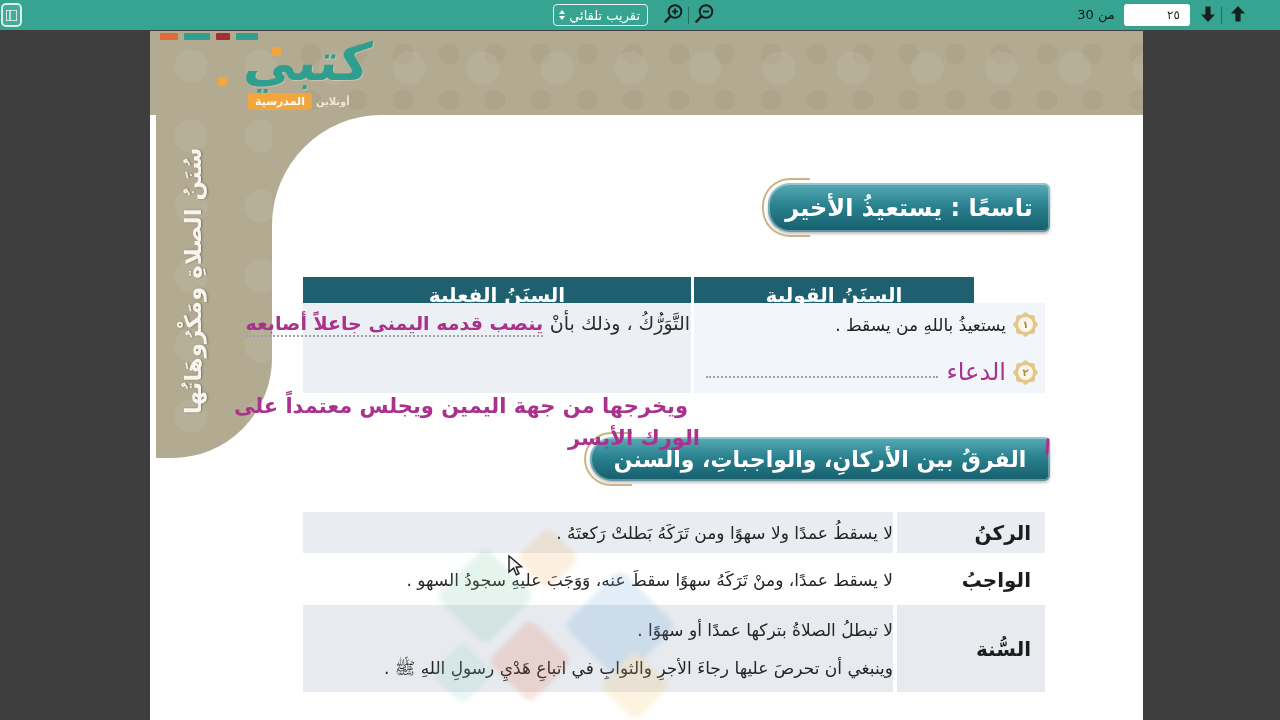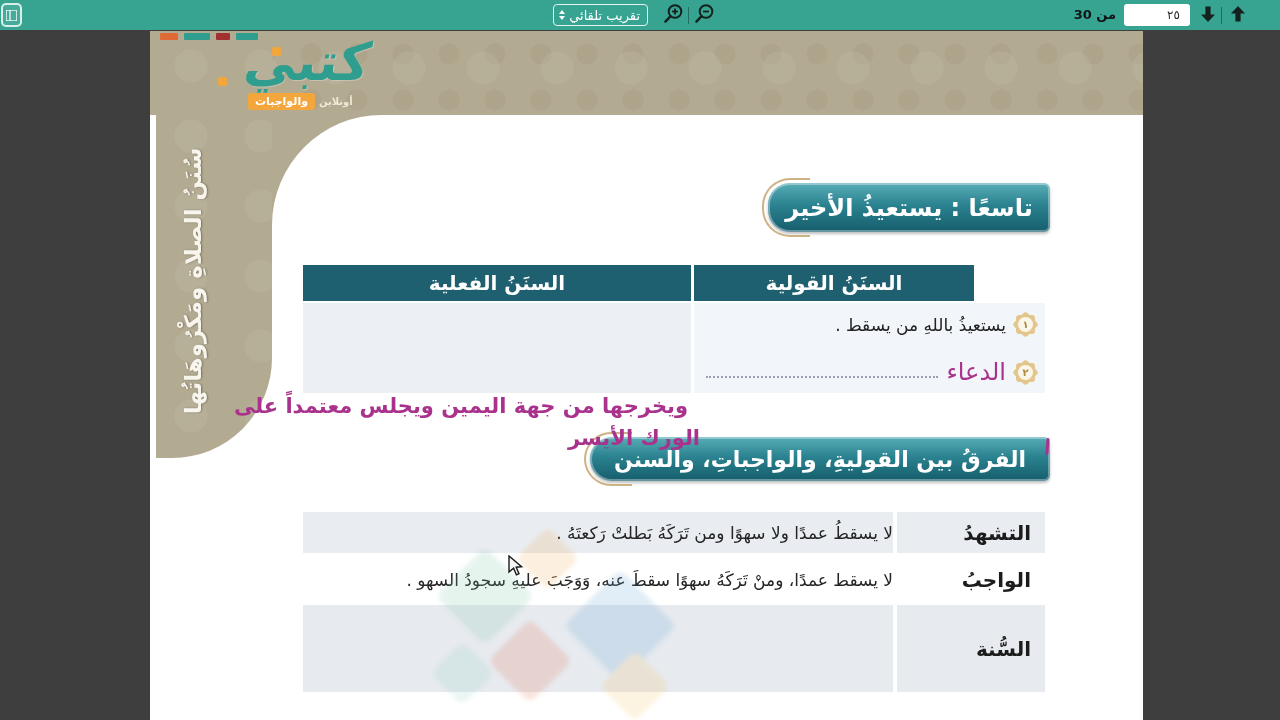--- a/index.html
+++ b/index.html
@@ -20,21 +20,21 @@
   .spinner { display:flex; flex-direction:column; gap:2px; align-items:center; }
   .spinner i { width:0; height:0; border-left:3.5px solid transparent; border-right:3.5px solid transparent; }
   .spinner .up { border-bottom:4px solid #fff; }
   .spinner .dn { border-top:4px solid #fff; }
   .zoom-in  { left:660px; top:2px; width:27px; height:27px; }
   .zoom-out { left:691px; top:2px; width:27px; height:27px; }
   .tb-sep   { position:absolute; width:1px; background:rgba(10,40,35,.45); }
   .sep-zoom { left:688px; top:7px; height:17px; }
   .sep-nav  { left:1221px; top:7px; height:17px; }
   .page-count { position:absolute; left:1076px; top:7px; width:40px; direction:rtl;
-                color:#101417; font-size:13px; font-weight:bold; text-align:center; white-space:nowrap; }
+                color:#101417; font-size:13px; font-weight:normal; text-align:center; white-space:nowrap; }
   .page-input { position:absolute; left:1124px; top:4px; width:66px; height:22px;
                 border:none; border-radius:3px; background:#ffffff; color:#2a2a2a;
                 font-size:12px; text-align:right; padding:0 10px; direction:rtl;
                 font-family:"DejaVu Sans", sans-serif; }
   .page-down { left:1196px; top:4px; width:24px; height:23px; }
   .page-up   { left:1226px; top:4px; width:24px; height:23px; }
 
   
   .page { position:absolute; left:150px; top:31px; width:993px; height:689px;
           background:#ffffff; overflow:hidden; z-index:10; }
@@ -78,21 +78,21 @@
             display:flex; align-items:center; justify-content:center;
             color:#ffffff; font-weight:bold; direction:rtl; }
   .banner::before { content:""; position:absolute; left:-6px; top:-5px; bottom:-5px; width:46px;
                     border:2px solid #cdb286; border-right:none;
                     border-radius:28px 0 0 28px; pointer-events:none; }
   .banner-1 { left:618px; top:152px; width:282px; height:49px; font-size:24px; }
   .banner-2 { left:440px; top:406px; width:460px; font-size:22px; }
 
   
   .t1-header { position:absolute; left:153px; top:234px; width:742px; height:36px; }
-  .t1-header .cell { position:absolute; top:0; height:36px; background:#1e6070;
+  .t1-header .cell { position:absolute; top:12px; height:36px; background:#1e6070;
                      color:#ffffff; font-weight:bold; font-size:20px;
                      display:flex; align-items:center; justify-content:center; direction:rtl; }
   .t1-h-left  { left:0; width:388px; }
   .t1-h-right { left:391px; width:280px; }
   .t1-body-left  { position:absolute; left:153px; top:272px; width:388px; height:90px; background:#ecf0f5; }
   .t1-body-right { position:absolute; left:544px; top:272px; width:351px; height:90px; background:#f2f5f9; }
 
   .sunnah-item { position:absolute; direction:rtl; display:flex; align-items:center;
                  gap:9px; color:#222; font-size:17px; }
   .item-1 { left:556px; top:283px; width:330px; }
@@ -219,21 +219,21 @@
     <div class="logo-accents">
       <i style="width:18px;background:#e06a35"></i>
       <i style="width:26px;background:#2f9e8e"></i>
       <i style="width:14px;background:#a33030"></i>
       <i style="width:22px;background:#2f9e8e"></i>
     </div>
     <div class="logo-title">كتبي</div>
     <span class="logo-dot" style="left:116px; top:14px;"></span>
     <span class="logo-dot" style="left:62px; top:44px;"></span>
     <div class="logo-sub">
-      <span class="logo-chip">والواجبات</span>
+      <span class="logo-chip">المدرسية</span>
       <span class="logo-word">أونلاين</span>
     </div>
   </div>
 
   <div class="side-title">سُنَنُ الصلاةِ ومَكْرُوهَاتُها</div>
 
   <div class="banner banner-1">تاسعًا : يستعيذُ الأخير</div>
 
   <div class="t1-header">
     <div class="cell t1-h-left">السنَنُ الفعلية</div>
@@ -249,55 +249,63 @@
     <span>يستعيذُ باللهِ من يسقط .</span>
   </div>
   <div class="sunnah-item item-2">
     <span class="badge">
         <span>٢</span>
       </span>
     <span class="pink">الدعاء</span>
     <span class="dots-fill"></span>
   </div>
 
+  <div class="hw hw-1">
+    <span class="black">التَّوَرُّكُ ، وذلك بأنْ</span>
+    <span class="dotted">ينصب قدمه اليمنى جاعلاً أصابعه</span>
+  </div>
   <div class="hw hw-3">ويخرجها من جهة اليمين ويجلس معتمداً على</div>
   <div class="hw hw-4">الورك الأيسر</div>
   <div class="stray-mark"></div>
 
-  <div class="banner banner-2">الفرقُ بين القوليةِ، والواجباتِ، والسنن</div>
+  <div class="banner banner-2">الفرقُ بين الأركانِ، والواجباتِ، والسنن</div>
 
   <div class="watermark">
     <i style="left:20px;  top:30px;  width:70px; height:70px; background:#7cc5a5"></i>
     <i style="left:95px;  top:5px;   width:45px; height:45px; background:#f2a952"></i>
     <i style="left:150px; top:55px;  width:80px; height:80px; background:#5c9fd4"></i>
     <i style="left:70px;  top:100px; width:60px; height:60px; background:#e2714a"></i>
     <i style="left:180px; top:130px; width:50px; height:50px; background:#f4c35d"></i>
     <i style="left:10px;  top:120px; width:45px; height:45px; background:#8fd0c2"></i>
   </div>
 
   <div class="t2-row t2-r1">
     <div class="bgcell cell-bg"></div>
     <div class="bgcell label-bg"></div>
-    <div class="t2-label">التشهدُ</div>
+    <div class="t2-label">الركنُ</div>
     <div class="t2-text">
         <span>لا يسقطُ عمدًا ولا سهوًا ومن تَرَكَهُ بَطلتْ رَكعتَهُ .</span>
       </div>
   </div>
   <div class="t2-row t2-r2">
     <div class="bgcell cell-bg"></div>
     <div class="bgcell label-bg"></div>
     <div class="t2-label">الواجبُ</div>
     <div class="t2-text">
         <span>لا يسقط عمدًا، ومنْ تَرَكَهُ سهوًا سقطَ عنه، وَوَجَبَ عليهِ سجودُ السهو .</span>
       </div>
   </div>
   <div class="t2-row t2-r3">
     <div class="bgcell cell-bg"></div>
     <div class="bgcell label-bg"></div>
     <div class="t2-label">السُّنة</div>
+    <div class="t2-text">
+      <span>لا تبطلُ الصلاةُ بتركها عمدًا أو سهوًا .</span>
+      <span>وينبغي أن تحرصَ عليها رجاءَ الأجرِ والثوابِ في اتباعِ هَدْيِ رسولِ اللهِ ﷺ .</span>
+    </div>
   </div>
 
   <div class="cursor">
     <svg width="16" height="22" viewBox="0 0 16 22">
       <path d="M1 1 L1 17 L5.6 13.2 L8.4 19.8 L11 18.6 L8.2 12.2 L13.6 11.8 Z" fill="#f5f5f5" stroke="#1a1a1a" stroke-width="1.4"></path>
     </svg>
   </div>
 
 </div>
 

